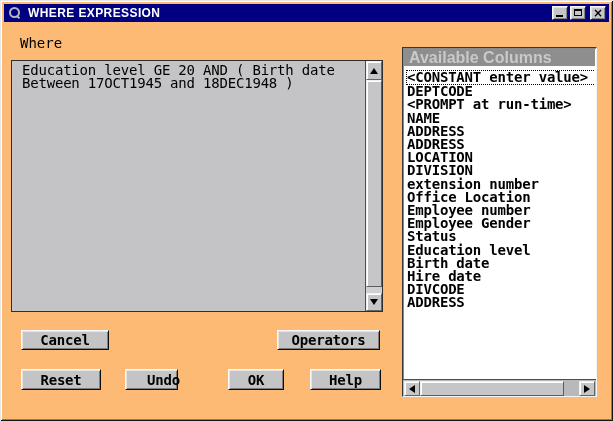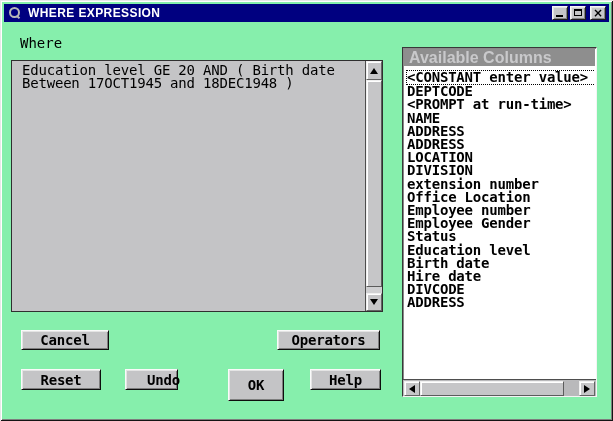--- a/index.html
+++ b/index.html
@@ -1,16 +1,16 @@
 <!DOCTYPE html>
 <html><head>
 <meta charset="utf-8">
 <style>
   html,body{margin:0;padding:0;background:#9a9a9a;font-family:"DejaVu Sans Mono",monospace;}
-  .dialog{position:relative;width:613px;height:421px;background:#86efac;overflow:hidden;
+  .dialog{position:relative;width:613px;height:421px;background:#fdba74;overflow:hidden;
     box-shadow:inset 1px 1px 0 #e8e8e8, inset -1px -1px 0 #141414, inset 2px 2px 0 #ffffff, inset -2px -2px 0 #7e7e7e;}
   
   .titlebar{position:absolute;left:4px;top:4px;width:605px;height:18px;background:#000080;display:flex;align-items:center;}
   .app-icon{position:absolute;left:5px;top:3px;width:11px;height:11px;border:2px solid #b8b8b8;border-radius:50%;box-sizing:border-box;}
   .app-icon:after{content:"";position:absolute;right:-2px;bottom:-2px;width:4px;height:2px;background:#b8b8b8;transform:rotate(40deg);}
   .title-text{position:absolute;left:24px;top:0;line-height:18px;color:#ffffff;font-family:"Liberation Sans",sans-serif;font-weight:bold;font-size:12px;letter-spacing:.4px;}
   .win-btns{position:absolute;right:3px;top:2px;display:flex;}
   .wbtn{width:16px;height:14px;background:#c6c6c8;position:relative;margin-left:2px;
     border:1px solid;border-color:#f6f6f6 #1c1c1c #1c1c1c #f6f6f6;box-sizing:border-box;
     box-shadow:inset 1px 1px 0 #e2e2e2, inset -1px -1px 0 #848484;}
@@ -36,21 +36,21 @@
   .tri-right{border-top:4px solid transparent;border-bottom:4px solid transparent;border-left:6px solid #000;}
   
   .pbtn{position:absolute;background:#c4c4c6;border:1px solid;border-color:#fafafa #0e0e0e #0e0e0e #fafafa;
     box-shadow:inset 1px 1px 0 #e4e4e4, inset -1px -1px 0 #7e7e7e;box-sizing:border-box;
     font-family:"DejaVu Sans Mono",monospace;font-weight:bold;font-size:14px;color:#000;
     display:flex;align-items:center;justify-content:center;padding:0;cursor:default;letter-spacing:-.2px;}
   .b-cancel{left:21px;top:330px;width:88px;height:20px;}
   .b-operators{left:277px;top:330px;width:103px;height:20px;}
   .b-reset{left:21px;top:369px;width:80px;height:21px;}
   .b-undo{left:125px;top:369px;width:53px;height:21px;padding-left:24px;}
-  .b-ok{left:228px;top:369px;width:56px;height:32px;}
+  .b-ok{left:228px;top:369px;width:56px;height:21px;}
   .b-help{left:310px;top:369px;width:71px;height:21px;}
   
   .col-panel{position:absolute;left:402px;top:47px;width:195px;height:350px;background:#ffffff;
     border:1px solid;border-color:#383838 #f4f4f4 #f4f4f4 #383838;box-sizing:border-box;box-shadow:inset 1px 1px 0 #8a8a8a;}
   .col-header{position:absolute;left:1px;top:1px;right:1px;height:17px;background:#8e8e8e;color:#c9c9cb;
     font-family:"Liberation Sans",sans-serif;font-weight:bold;font-size:16px;line-height:17px;padding-left:5px;box-sizing:border-box;}
   .col-list{position:absolute;left:1px;top:18px;right:1px;bottom:18px;background:#fff;overflow:hidden;padding:5px 0 6px 3px;}
   .list-item{font-size:14px;line-height:13.2px;white-space:pre;color:#000;letter-spacing:-.2px;font-weight:bold;}
   .list-item.focused{outline:1px dotted #000;outline-offset:0;margin-bottom:1px;}
   .hscroll{position:absolute;left:0;bottom:0;width:100%;height:17px;background:#b9b9bb;border-top:1px solid #4e4e4e;box-sizing:border-box;}

